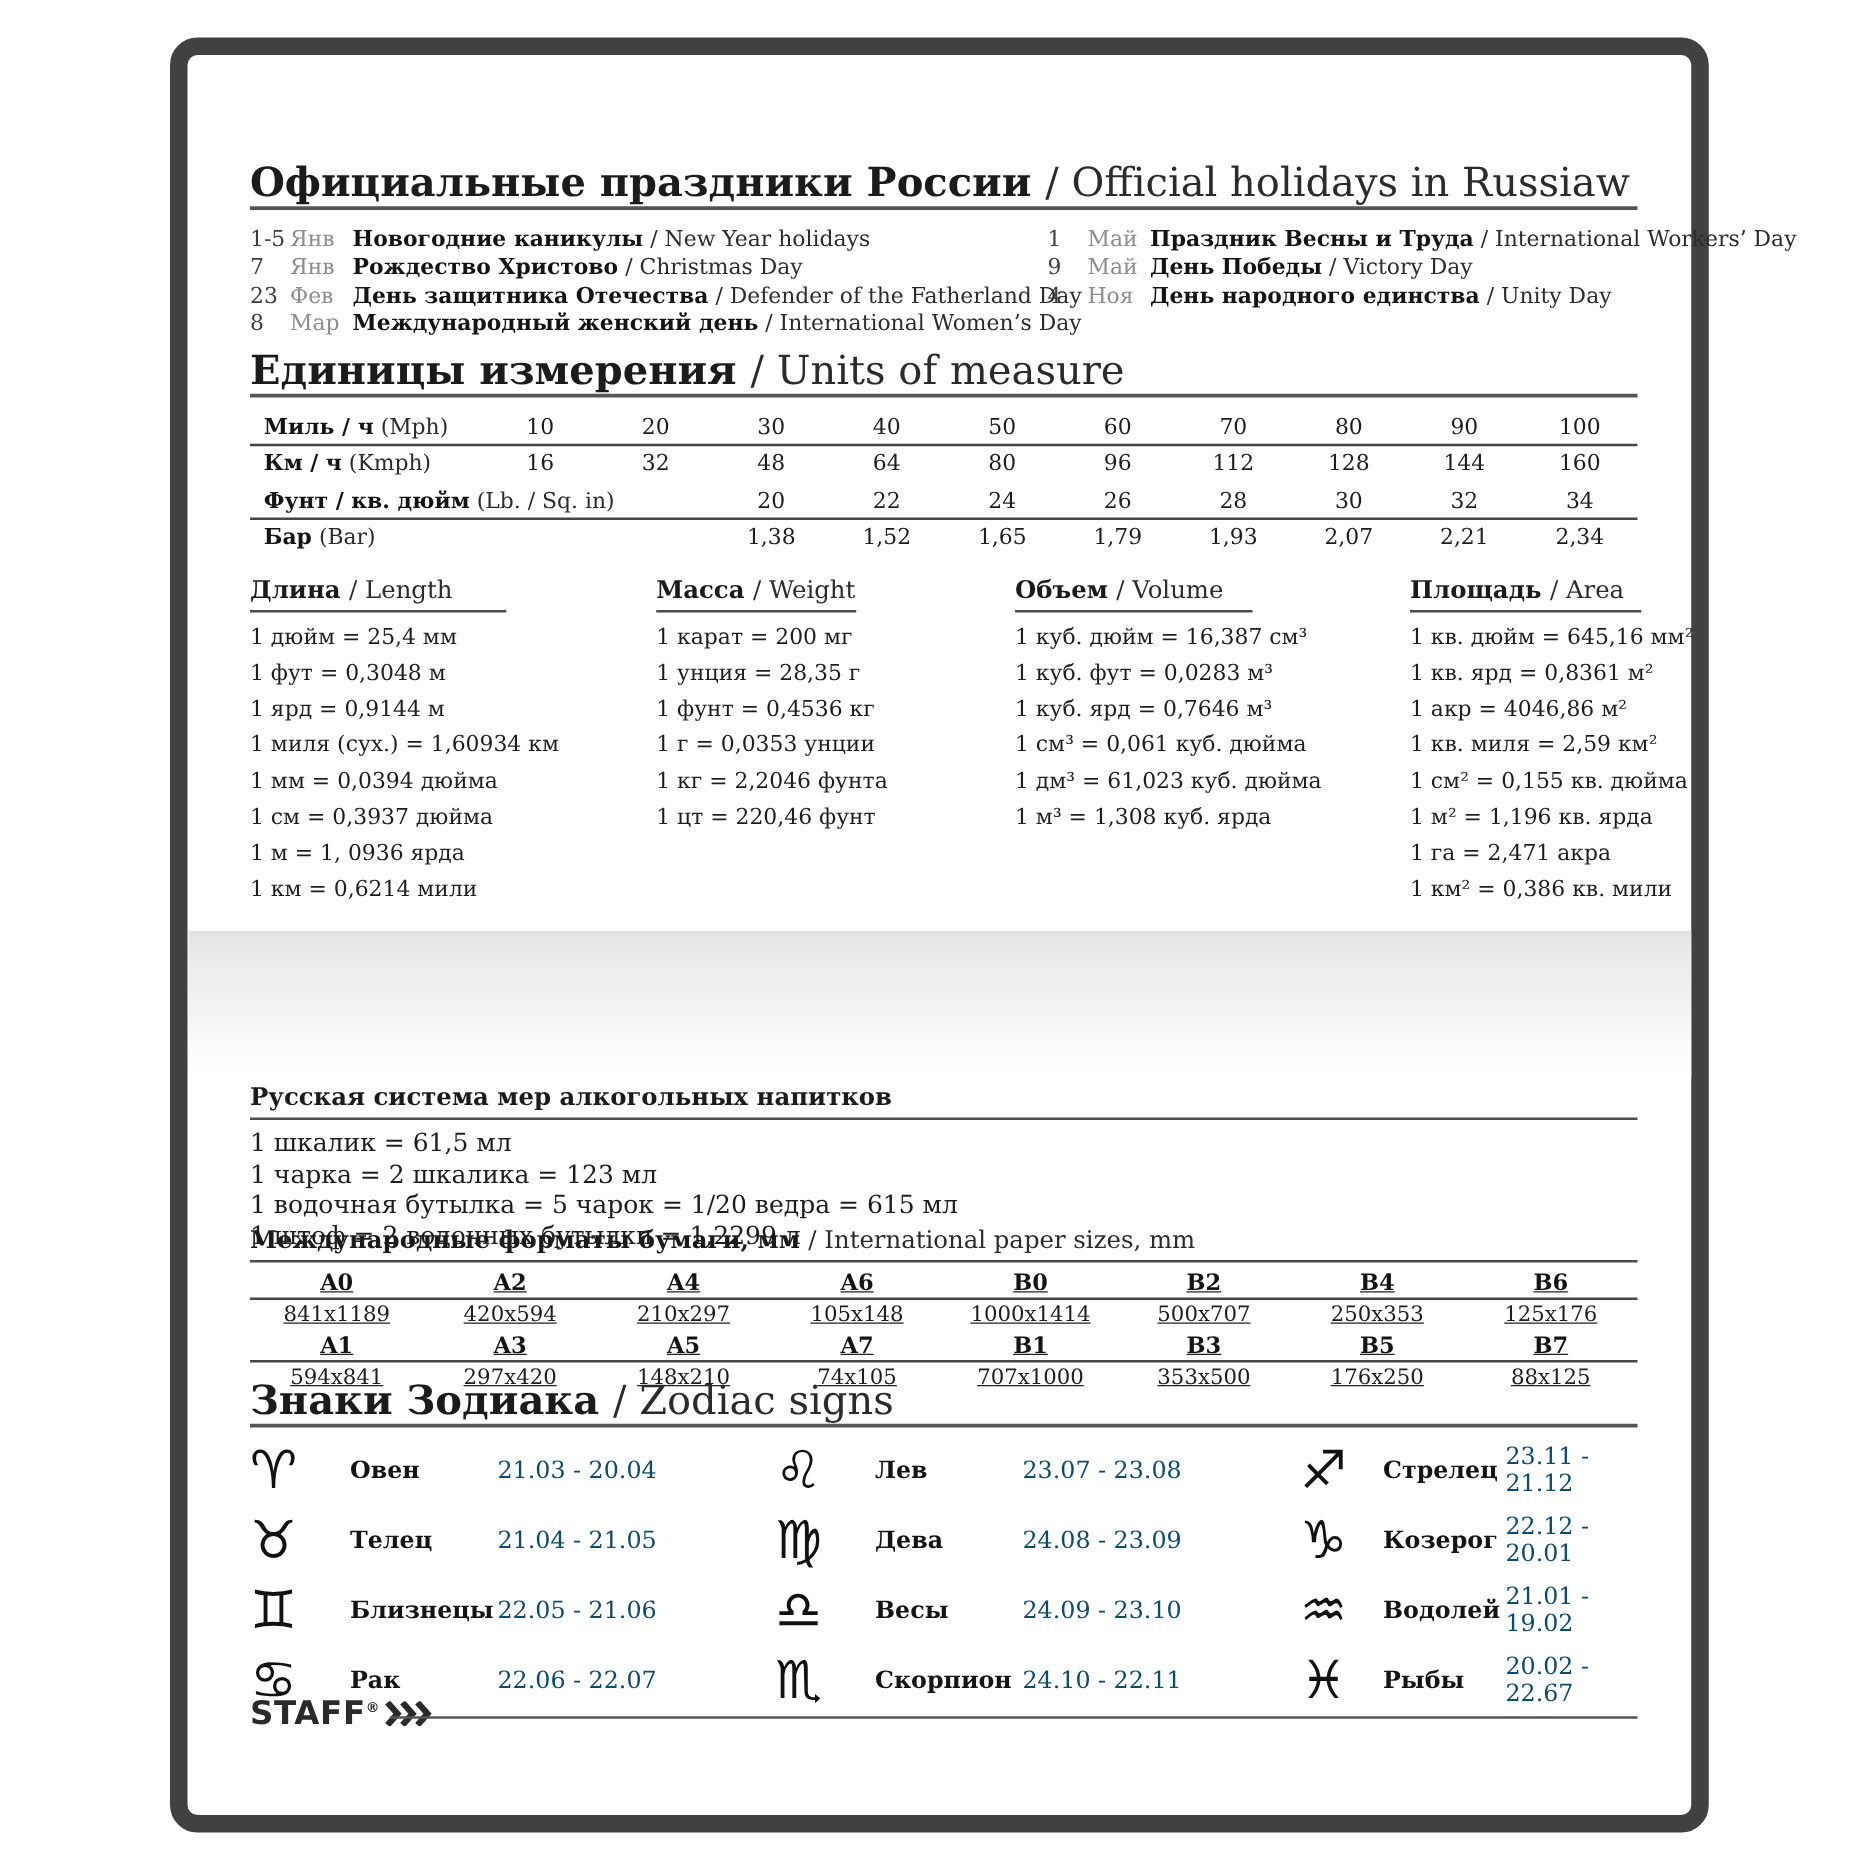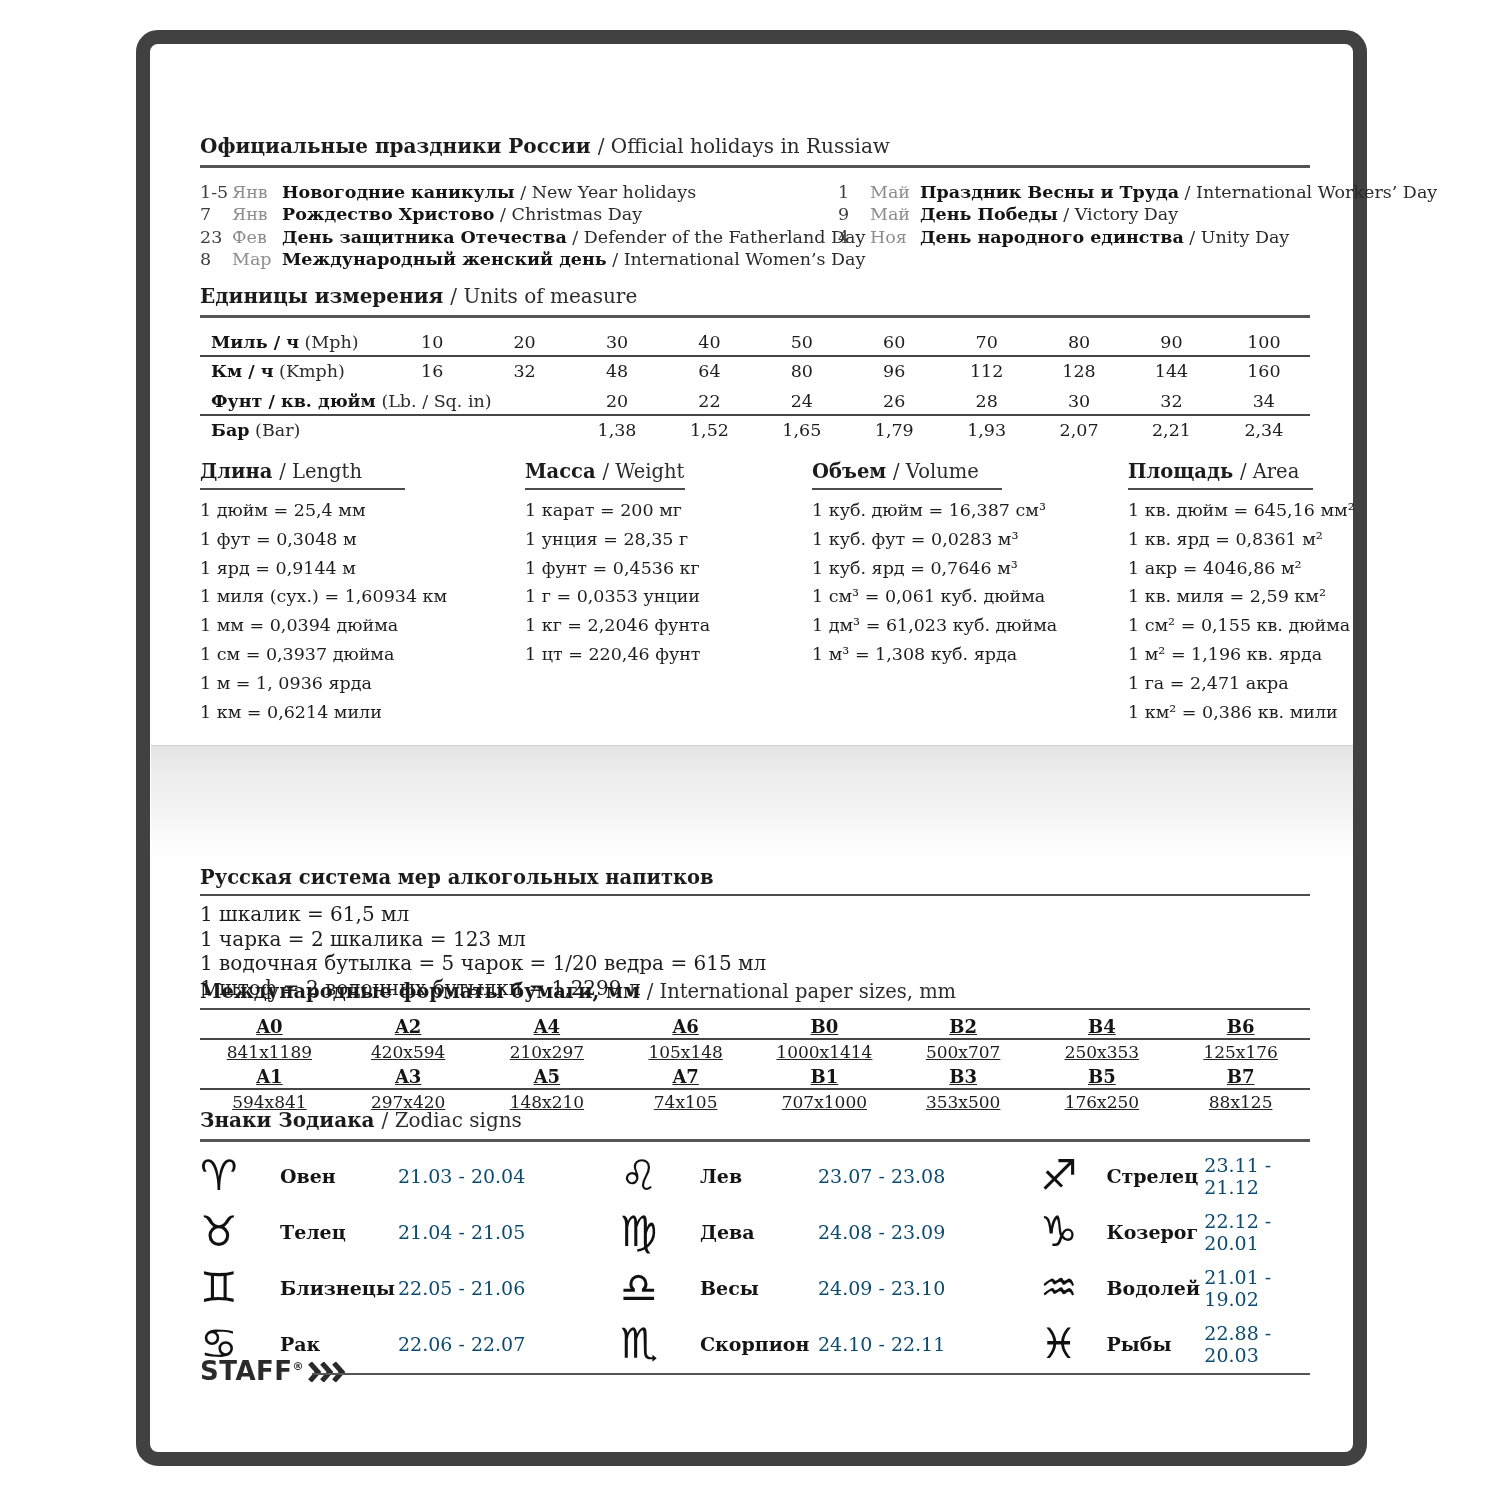--- a/index.html
+++ b/index.html
@@ -4,21 +4,21 @@
 <style>
   html,body{margin:0;padding:0;background:#fff;}
   .canvas{position:relative;width:1500px;height:1500px;background:#ffffff;overflow:hidden;
           font-family:"DejaVu Serif",serif;color:#222;}
   .frame{position:absolute;left:136px;top:30px;width:1231px;height:1436px;box-sizing:border-box;
          border:14px solid #414141;border-radius:22px;background:#ffffff;}
   .fold-band{position:absolute;left:151px;top:745px;width:1202px;height:116px;
          border-top:1px solid #d2d2d2;
          background:linear-gradient(180deg,#e4e4e4 0%,#ececec 22%,#f3f3f3 55%,#fcfcfc 82%,#ffffff 100%);}
   .sec{position:absolute;left:200px;width:1110px;}
-  .sec-title{font-size:20px;line-height:28px;font-weight:bold;color:#1b1b1b;}
+  .sec-title{font-size:32px;line-height:28px;font-weight:bold;color:#1b1b1b;}
   .sec-title .en,.en{font-weight:normal;color:#2b2b2b;}
   .sub-title{font-size:19.5px;line-height:24px;font-weight:bold;color:#1b1b1b;}
   .rule{border-top:3px solid #555;margin-top:5px;}
   .rule2{border-top:2px solid #4c4c4c;margin-top:4px;}
   
   .h-cols{position:relative;margin-top:13px;}
   .h-col-right{position:absolute;left:638px;top:0;}
   .h-row{display:flex;font-size:17.5px;line-height:22.4px;white-space:nowrap;}
   .h-day{width:32px;color:#3d3d3d;}
   .h-mon{width:50px;color:#8d8d8d;}
@@ -337,21 +337,21 @@
           <span class="z-dates">22.12 - 20.01</span>
         </div>
       <div class="z-cell">
           <span class="z-icon">♒</span>
           <span class="z-name">Водолей</span>
           <span class="z-dates">21.01 - 19.02</span>
         </div>
       <div class="z-cell">
           <span class="z-icon">♓</span>
           <span class="z-name">Рыбы</span>
-          <span class="z-dates">22.88 - 20.03</span>
+          <span class="z-dates">20.02 - 22.67</span>
         </div>
     </div>
   </div>
 
   <div class="footer">
     <span class="logo"><span>STAFF</span><sup>®</sup></span><svg class="chevrons" width="40" height="20" viewBox="0 0 40 20">
         <path d="M2 1 L10 10 L2 19" fill="none" stroke="#2a2a2a" stroke-width="5"></path>
         <path d="M14 1 L22 10 L14 19" fill="none" stroke="#2a2a2a" stroke-width="5"></path>
         <path d="M26 1 L34 10 L26 19" fill="none" stroke="#2a2a2a" stroke-width="5"></path>
       </svg>

